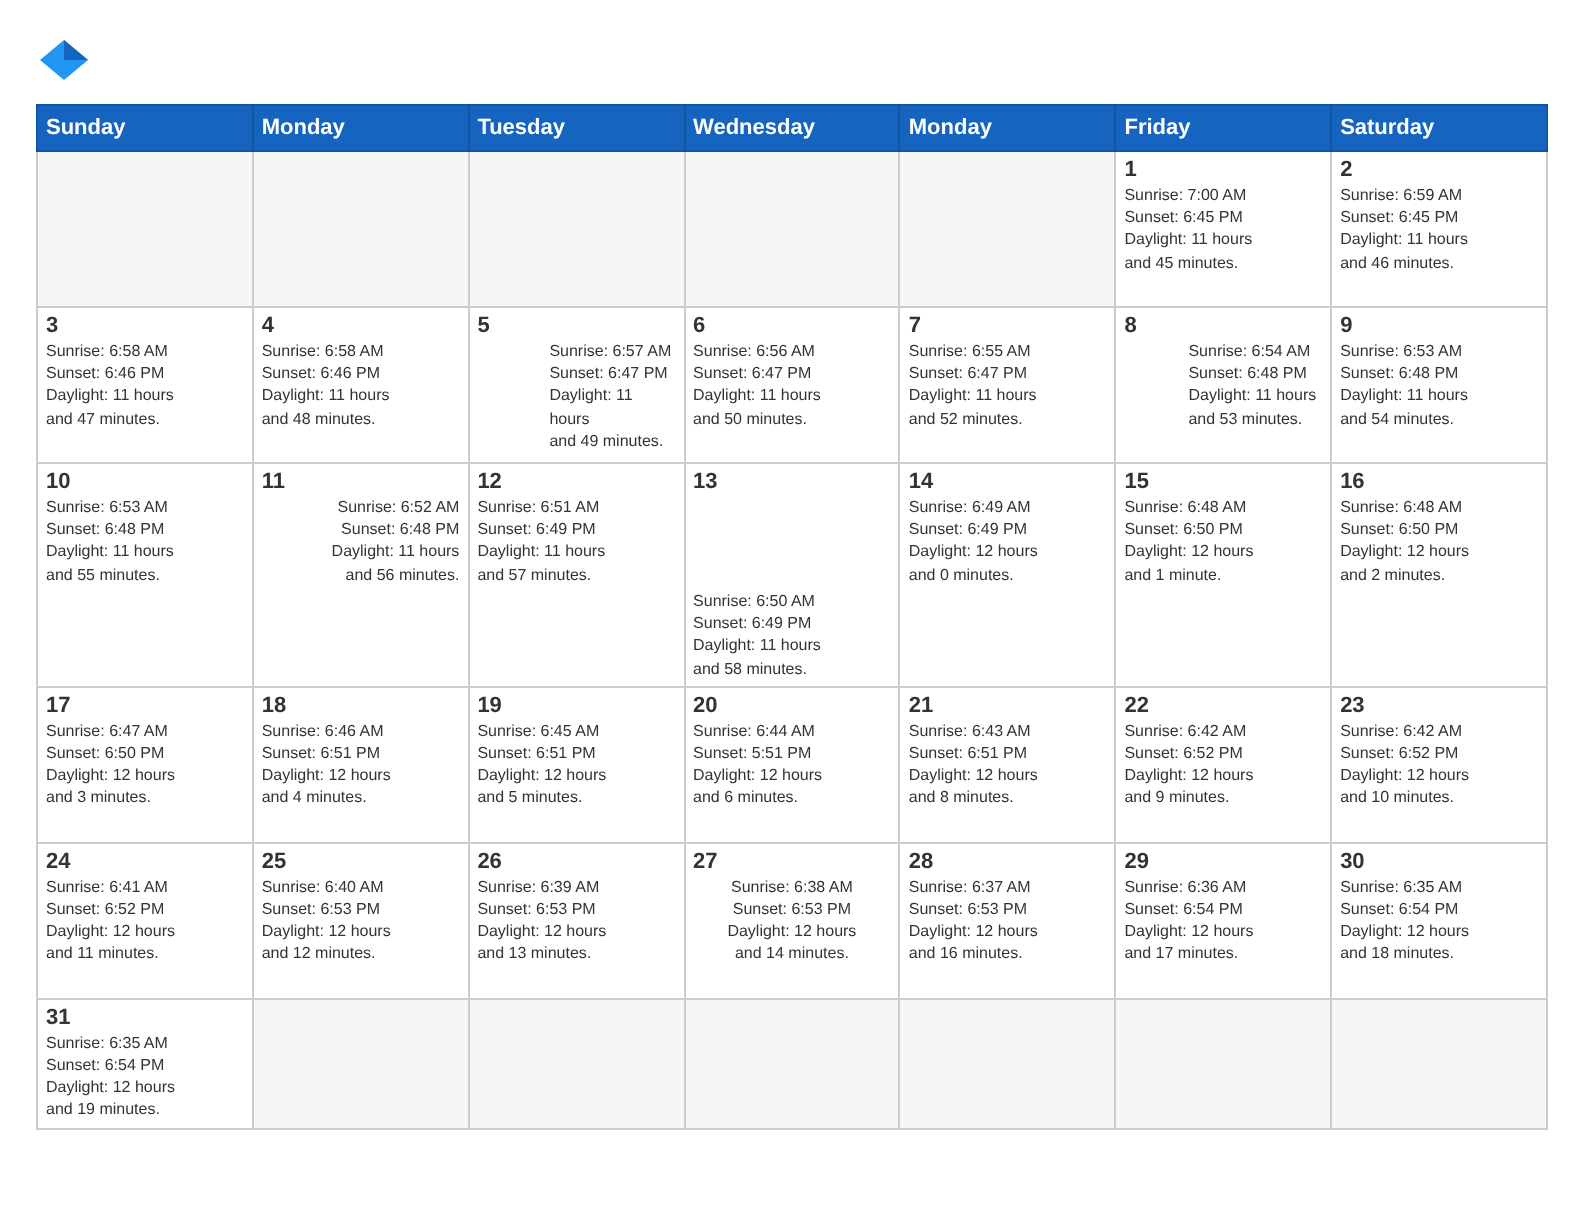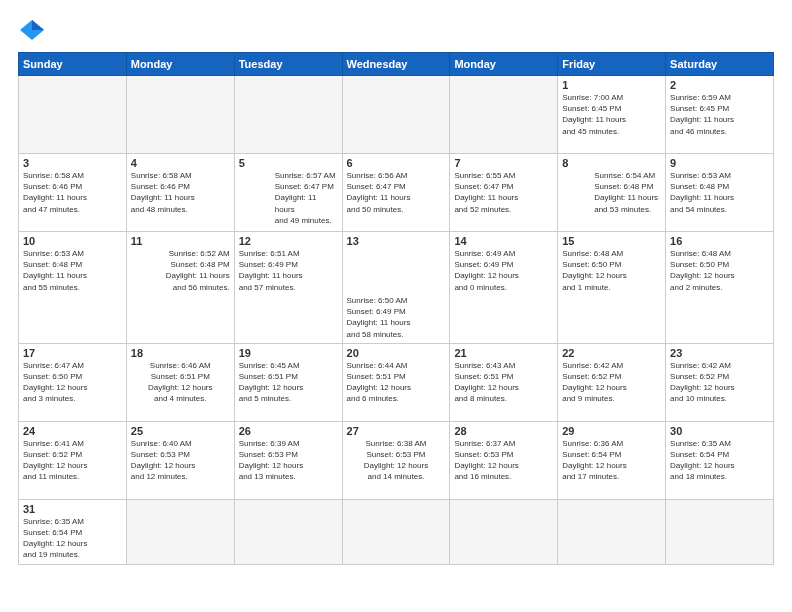--- a/index.html
+++ b/index.html
@@ -264,21 +264,21 @@
         <tr>
           <td>
             <span class="day-num">17</span>
             <div class="day-info" style="white-space: pre-line;">Sunrise: 6:47 AM
 Sunset: 6:50 PM
 Daylight: 12 hours
 and 3 minutes.</div>
           </td>
           <td>
             <span class="day-num">18</span>
-            <div class="day-info" style="white-space: pre-line; text-align: center;">Sunrise: 6:46 AM
+            <div class="day-info" style="white-space: pre-line;">Sunrise: 6:46 AM
 Sunset: 6:51 PM
 Daylight: 12 hours
 and 4 minutes.</div>
           </td>
           <td>
             <span class="day-num">19</span>
             <div class="day-info" style="white-space: pre-line;">Sunrise: 6:45 AM
 Sunset: 6:51 PM
 Daylight: 12 hours
 and 5 minutes.</div>

